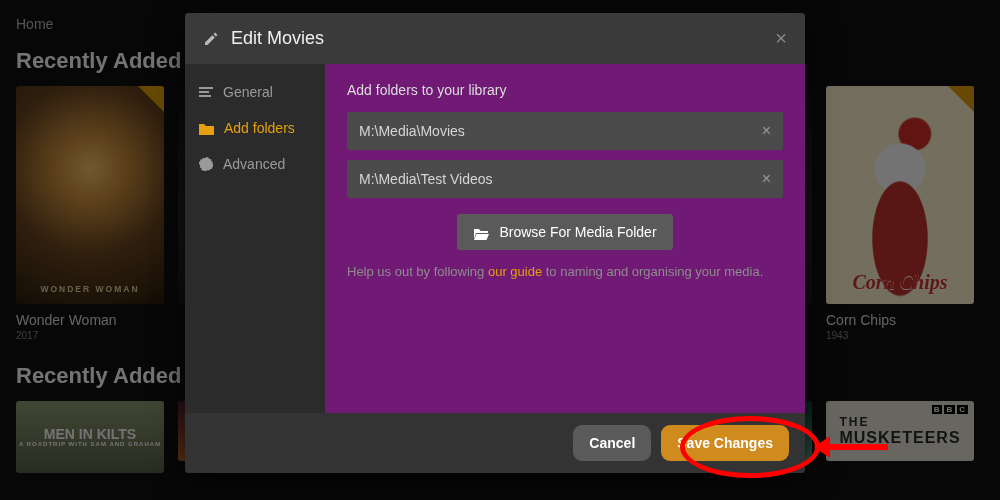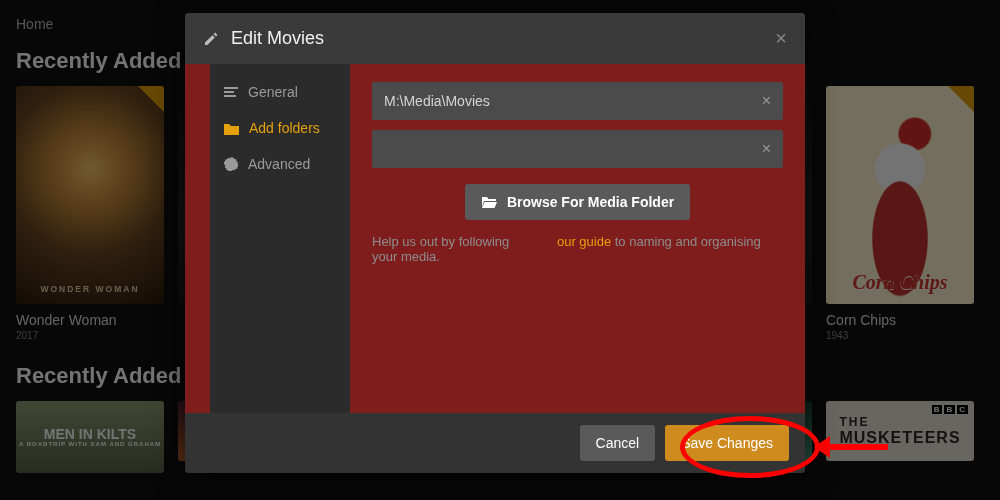--- a/index.html
+++ b/index.html
@@ -133,22 +133,21 @@
     color:#f0f0f0;
     font-size:18px;
   }
   .modal-header .pencil{ margin-right:12px; color:#bbb;}
   .modal-header .close{
     margin-left:auto; color:#888; font-size:20px;
     background:none; border:none; cursor:pointer;
   }
   .modal-body{
     flex:1; display:flex;
-    background:#7f1d1d;
-    padding-left:25px;
+    background:#701a75;
   }
   .side{
     width:140px;
     background:#2b2b2b;
     padding-top:10px;
   }
   .side-item{
     display:flex; align-items:center; gap:10px;
     padding:10px 14px;
     color:#9a9a9a; font-size:14px;
@@ -167,43 +166,43 @@
     padding:10px 12px;
     margin-bottom:10px;
     color:#d5d5d5;
     gap:24px;
   }
   .folder-row .rm{
     margin-left:auto; color:#9a9a9a; cursor:pointer; font-size:16px;
     background:none; border:none;
   }
   .browse{
-    display:flex; align-items:flex-start; gap:10px;
+    display:flex; align-items:flex-end; gap:10px;
     background:#5a5a5a;
     color:#fff;
     border:none;
     padding:10px 16px;
     border-radius:3px;
-    font-size:14px; font-weight:700;
+    font-size:14px; font-weight:400;
     margin:16px auto 14px auto;
     cursor:pointer;
   }
   .help{
     color:#8d8d8d; font-size:13px;
   }
-  .help a{ color:#e5a00d; text-decoration:none;margin-left:44px; }
+  .help a{ color:#e5a00d; text-decoration:none; }
   .modal-footer{
     background:#333;
     padding:12px 16px;
     display:flex; justify-content:flex-end; gap:10px;
   }
   .btn{
-    border:none; border-radius:3px;
+    border:none; border-radius:9px;
     padding:10px 16px;
-    font-size:14px; font-weight:400;
+    font-size:14px; font-weight:700;
     cursor:pointer;
   }
   .btn-cancel{ background:#5a5a5a; color:#fff; }
   .btn-save  { background:#cf8b1e; color:#fff; }
 
   
   .ann{
     position:absolute;
     left:680px; top:416px;
     width:140px; height:62px;
@@ -343,26 +342,28 @@
         <span>
           <svg width="14" height="14" viewBox="0 0 14 14" fill="currentColor">
               <path d="M7 4a3 3 0 100 6 3 3 0 000-6zm6.4 3l.6-1.8-1.6-1-.2-1.9-1.9-.2-1-1.6L7.5.1 6 1.3 4.2.7 3.2 2.3l-1.9.2-.2 1.9-1.6 1L.1 7l1.2 1.5-.6 1.8 1.6 1 .2 1.9 1.9.2 1 1.6 1.8-.6L8.5 13l1.8.6 1-1.6 1.9-.2.2-1.9 1.6-1-.6-1.8L13.4 7z"></path>
             </svg>
         </span>
         <span>Advanced</span>
       </div>
     </div>
 
     <div class="content">
+      <div class="lead">Add folders to your library</div>
 
       <div class="folder-row">
         <span>M:\Media\Movies</span>
         <button class="rm">×</button>
       </div>
       <div class="folder-row">
+        <span>M:\Media\Test Videos</span>
         <button class="rm">×</button>
       </div>
 
       <div style="text-align:center">
         <button class="browse">
           <span>
             <svg width="16" height="14" viewBox="0 0 16 14" fill="currentColor">
                 <path d="M1 3h5l1.5 2H15v2H3L1 13V3zm2.5 5H16l-2.5 6H1l2.5-6z"></path>
               </svg>
           </span>

